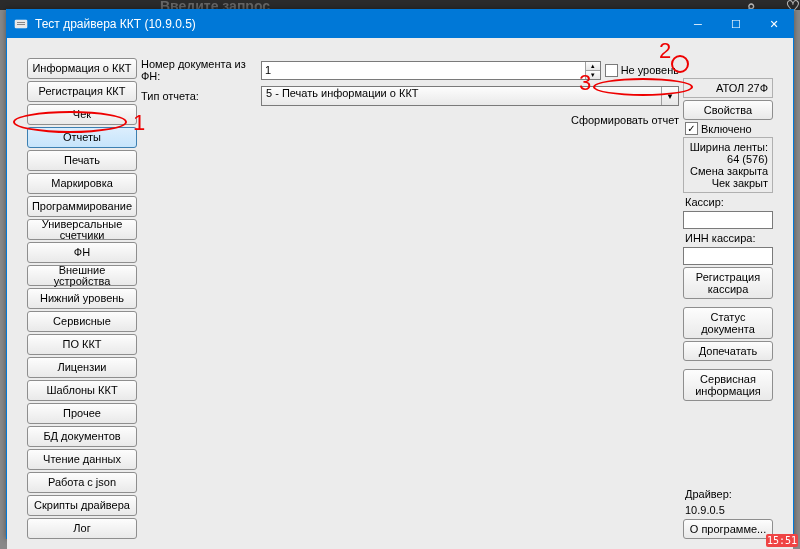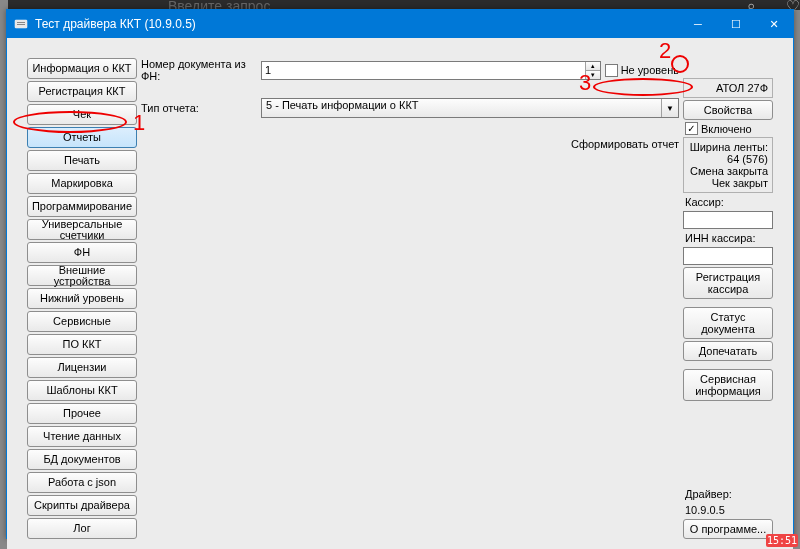--- a/index.html
+++ b/index.html
@@ -75,21 +75,21 @@
   .navbtn.active {
     background: linear-gradient(#dceefd,#c6e4fb);
     border-color: #3c7fb1;
   }
 
   
   .center {
     flex: 1;
     display: flex;
     flex-direction: column;
-    gap: 16px;
+    gap: 4px;
     position: relative;
   }
   .row {
     display: flex;
     align-items: center;
     gap: 4px;
     min-height: 20px;
   }
   .lbl { width: 116px; font-size: 11px; }
   .numinput {
@@ -185,22 +185,23 @@
   }
   .spacer { flex: 1; }
 
   
   .anno { position: absolute; pointer-events: none; }
   .anno-oval { border: 2px solid #e00; border-radius: 50%; }
   .anno-text { color: #e00; font-size: 22px; font-weight: 400; font-family: Arial, sans-serif; }
 
   
   .bgbar {
-    position: absolute; left:8px; right:0; top:0; height:10px;
+    position: absolute; left:0; right:0; top:0; height:10px;
     background: #2b2b2b;
+    font-weight: bold;
   }
   .bg-search-hint{
     position:absolute; top:-2px; left:160px; color:#666; font-size:14px;
   }
   .bg-topicons{
     position:absolute; top:-3px; right:0; display:flex; gap:30px; color:#bbb; font-size:16px;
   }
   .clockbadge{
     position:absolute; right:2px; bottom:2px;
     background:#ef4444; color:#fff; font-size:10px; padding:1px 1px; border-radius:2px;
@@ -246,22 +247,22 @@
         <div class="navbtn">Программирование</div>
         <div class="navbtn">Универсальные счетчики</div>
         <div class="navbtn">ФН</div>
         <div class="navbtn">Внешние устройства</div>
         <div class="navbtn">Нижний уровень</div>
         <div class="navbtn">Сервисные</div>
         <div class="navbtn">ПО ККТ</div>
         <div class="navbtn">Лицензии</div>
         <div class="navbtn">Шаблоны ККТ</div>
         <div class="navbtn">Прочее</div>
+        <div class="navbtn">БД документов</div>
         <div class="navbtn">Чтение данных</div>
-        <div class="navbtn">БД документов</div>
         <div class="navbtn">Работа с json</div>
         <div class="navbtn">Скрипты драйвера</div>
         <div class="navbtn">Лог</div>
       </div>
 
     <div class="center">
       <div class="row">
         <span class="lbl">Номер документа из ФН:</span>
         <div class="numinput">
           <input type="text" value="1" style="">

